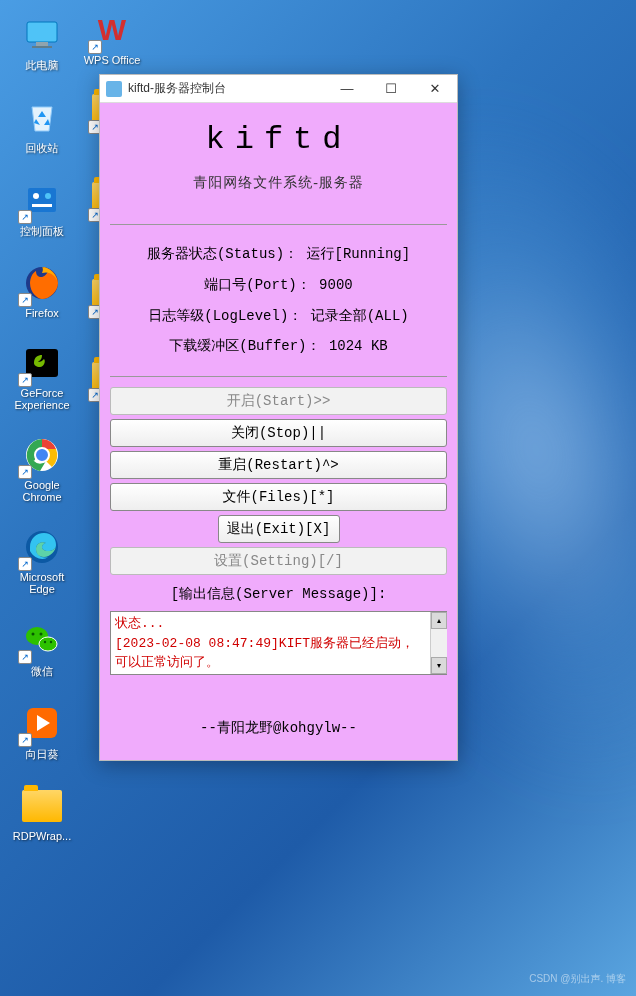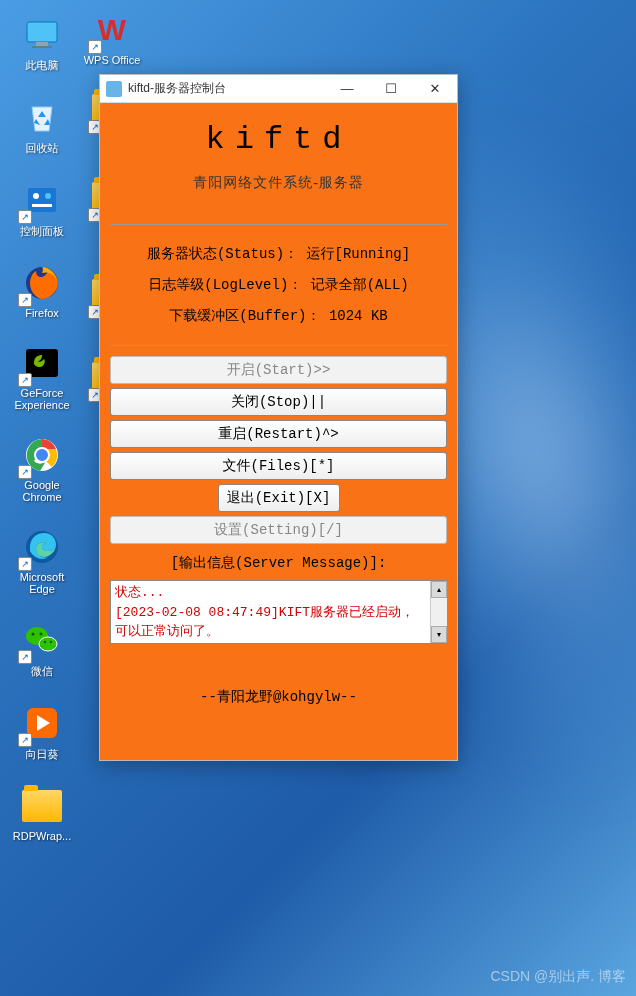--- a/index.html
+++ b/index.html
@@ -85,21 +85,21 @@
       justify-content: center;
       font-size: 9px;
       color: #0066cc;
     }
     .window {
       position: absolute;
       left: 99px;
       top: 74px;
       width: 359px;
       height: 687px;
-      background: #f97316;
+      background: #f0abfc;
       border: 1px solid #bbb;
       box-shadow: 0 4px 20px rgba(0,0,0,0.3);
     }
     .titlebar {
       height: 28px;
       background: #fff;
       display: flex;
       align-items: center;
       border-bottom: 1px solid #ddd;
     }
@@ -228,21 +228,21 @@
     .scroll-track { flex: 1; }
     .footer {
       margin-top: 44px;
       font-family: "SimSun", "Courier New", monospace;
       font-size: 14px;
     }
     .watermark {
       position: absolute;
       bottom: 10px;
       right: 10px;
-      font-size: 14px;
+      font-size: 10px;
       color: rgba(255,255,255,0.5);
       font-family: Arial, sans-serif;
     }
     .folder-icon {
       width: 40px;
       height: 32px;
       background: linear-gradient(#ffd666, #ffb800);
       border-radius: 2px;
       position: relative;
     }
@@ -428,20 +428,21 @@
       <div class="titlebar-btn">☐</div>
       <div class="titlebar-btn">✕</div>
     </div>
   </div>
   <div class="window-content">
     <div class="app-title">kiftd</div>
     <div class="app-subtitle">青阳网络文件系统-服务器</div>
     <div class="hr"></div>
     <div class="status-block">
       <div class="status-row"><span>服务器状态(Status)：</span> <span>运行[Running]</span></div>
+      <div class="status-row"><span>端口号(Port)：</span> <span>9000</span></div>
       <div class="status-row"><span>日志等级(LogLevel)：</span> <span>记录全部(ALL)</span></div>
       <div class="status-row"><span>下载缓冲区(Buffer)：</span> <span>1024 KB</span></div>
     </div>
     <div class="hr"></div>
     <div style="height:6px"></div>
     <button class="action-btn" disabled="">开启(Start)&gt;&gt;</button>
     <button class="action-btn">关闭(Stop)||</button>
     <button class="action-btn">重启(Restart)^&gt;</button>
     <button class="action-btn">文件(Files)[*]</button>
     <button class="action-btn narrow">退出(Exit)[X]</button>

